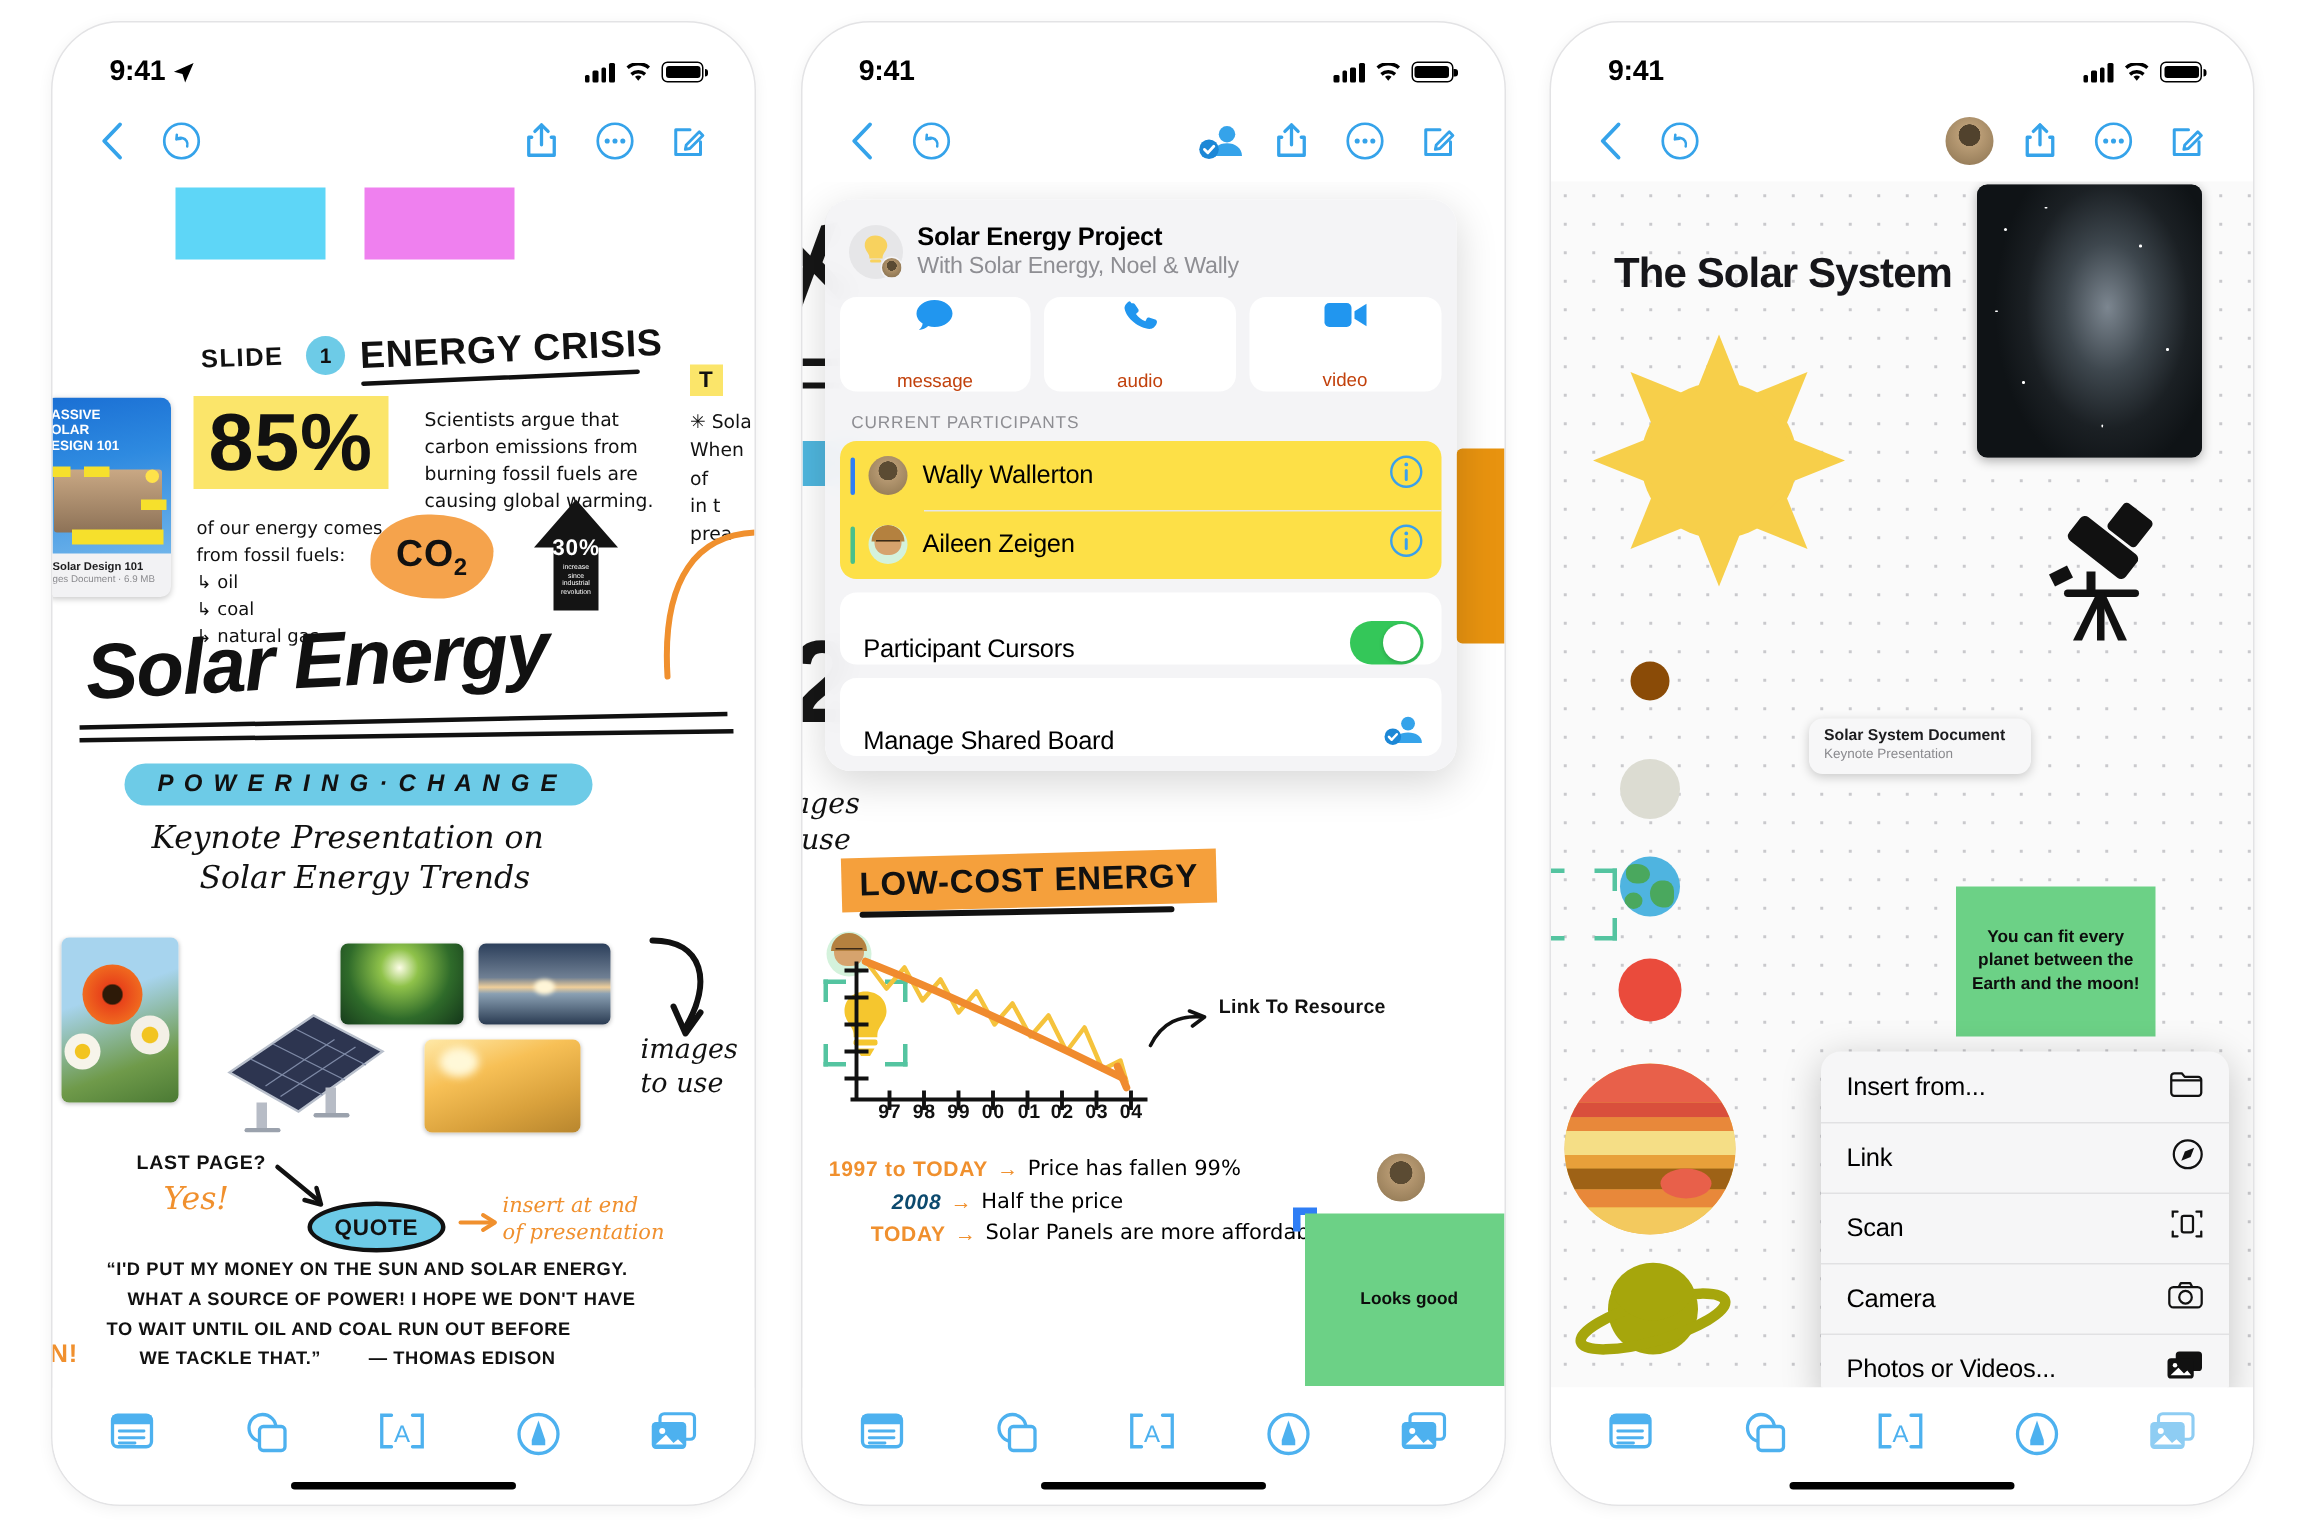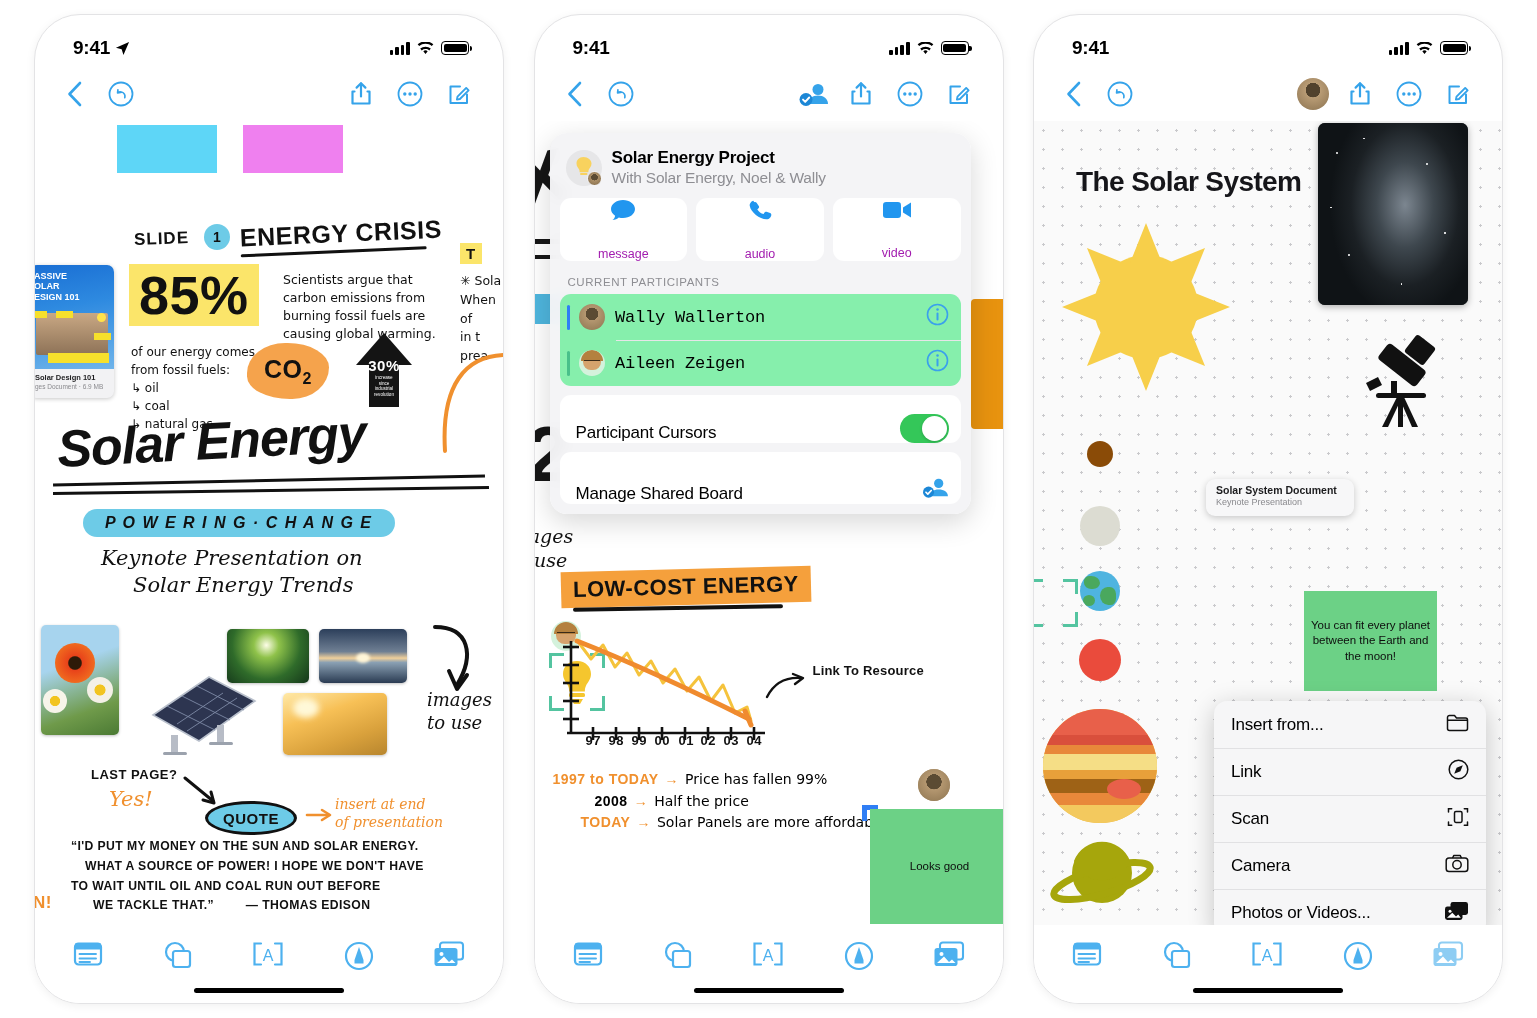--- a/index.html
+++ b/index.html
@@ -77,23 +77,23 @@
   .photo { position:absolute; border-radius:5px; overflow:hidden; box-shadow:0 1px 3px rgba(0,0,0,.25); }
 
   
   .popover { position:absolute; left:15px; right:32px; top:12px; background:rgba(244,244,246,.97); border-radius:17px; box-shadow:0 8px 28px rgba(0,0,0,.16); padding:10px; backdrop-filter:blur(8px); z-index:30; }
   .pop-head { display:flex; align-items:center; gap:10px; padding:5px 6px 11px 6px; }
   .pop-av { width:36px; height:36px; border-radius:50%; position:relative; flex:0 0 auto; background:#e6e6e8; }
   .pop-title { font-size:17px; font-weight:700; color:#000; letter-spacing:-.2px;}
   .pop-sub { font-size:15.5px; color:#8e8e93; letter-spacing:-.2px; margin-top:1px;}
   .quick-row { display:flex; gap:9px; }
   .quick { flex:1; background:#fff; border-radius:11px; height:63px; display:flex; flex-direction:column; align-items:center; justify-content:center; gap:4px; cursor:pointer;}
-  .quick span { font-size:12.5px; color:#a21caf;margin-top:21px; }
+  .quick span { font-size:12.5px; color:#c2410c;margin-top:21px; }
   .sec-label { font-size:11.5px; letter-spacing:.55px; color:#8e8e93; padding:15px 8px 6px; }
-  .list-card { background:#86efac; border-radius:11px; overflow:hidden;font-family:Liberation Mono, monospace; }
+  .list-card { background:#fde047; border-radius:11px; overflow:hidden; }
   .prow { display:flex; align-items:center; height:46px; padding-right:12px; position:relative; cursor:pointer;}
   .prow + .prow::before { content:""; position:absolute; left:56px; right:0; top:0; height:1px; background:#e6e6e8;}
   .pbar { width:3.5px; height:25px; border-radius:2px; margin:0 9px 0 7px; }
   .pav { width:26px; height:26px; border-radius:50%; overflow:hidden; flex:0 0 auto; }
   .pname { flex:1; font-size:17px; color:#000; margin-left:10px; letter-spacing:-.2px;}
   .info-ico { color:#3aa0ec; }
   .row-card { background:#fff; border-radius:11px; height:48px; display:flex; align-items:flex-end; padding:0 12px 0 16px; margin-top:9px; cursor:pointer;}
   .row-card .lbl { flex:1; font-size:17px; color:#000; letter-spacing:-.2px;}
   .switch { width:49px; height:29px; border-radius:15px; background:#34c759; position:relative;}
   .switch b { position:absolute; right:2px; top:2px; width:25px; height:25px; border-radius:50%; background:#fff; box-shadow:0 1px 3px rgba(0,0,0,.2);}
@@ -101,21 +101,21 @@
   
   .board-title { position:absolute; font-size:28px; font-weight:700; color:#16161a; letter-spacing:-.6px; }
   .galaxy { position:absolute; border-radius:7px; overflow:hidden; box-shadow:0 2px 7px rgba(0,0,0,.3); background:#1d2124;}
   .kcard { position:absolute; width:148px; background:#f7f7f8; border-radius:9px; overflow:hidden; box-shadow:0 2px 7px rgba(0,0,0,.2); }
   .kcard .art { height:70px; position:relative; }
   .kcard .art span { position:absolute; left:11px; top:50%; transform:translateY(-50%); font-size:11px; font-weight:800; color:#0d0d0d; letter-spacing:-.1px;}
   .kcard .mt { padding:5px 10px 9px; }
   .kcard .mt .t { font-size:10.5px; font-weight:700; color:#1c1c1e; }
   .kcard .mt .s { font-size:9px; color:#8a8a8e; margin-top:1px;}
   .note-green { position:absolute; background:#6cd186; display:flex; align-items:center; justify-content:center; text-align:center; }
-  .note-green p { font-size:11.5px; font-weight:400; color:#0d0d0d; line-height:1.35; padding:0 6px;}
+  .note-green p { font-size:11.5px; font-weight:700; color:#0d0d0d; line-height:1.35; padding:0 6px;}
   .ctxmenu { position:absolute; width:272px; background:#f6f6f7; border-radius:13px; overflow:hidden; box-shadow:0 6px 26px rgba(0,0,0,.22); z-index:30;}
   .ctxitem { height:47px; display:flex; align-items:center; padding:0 17px; cursor:pointer; position:relative;}
   .ctxitem + .ctxitem::before{content:"";position:absolute;left:0;right:0;top:0;height:1px;background:#e1e1e3;}
   .ctxitem .lab { flex:1; font-size:17px; color:#000; letter-spacing:-.2px;}
   .selmark { position:absolute; width:44px; height:44px; }
   .selmark i { position:absolute; width:15px; height:15px; border:3.5px solid #54c4a0; }
   .selmark i.tl{left:0;top:0;border-right:0;border-bottom:0;}
   .selmark i.tr{right:0;top:0;border-left:0;border-bottom:0;}
   .selmark i.bl{left:0;bottom:0;border-right:0;border-top:0;}
   .selmark i.br{right:0;bottom:0;border-left:0;border-top:0;}
@@ -554,21 +554,21 @@
         <span>Link To Resource</span>
       </div>
 
       <div style="position:absolute;left:18px;top:648px;font-size:14px;line-height:1.55;">
         <div style="display:flex;gap:6px;">
           <span class="marker" style="color:#f0902e;">1997 to TODAY</span>
           <span class="marker" style="color:#f0902e;">→</span>
           <span class="ink">Price has fallen 99%</span>
         </div>
         <div style="display:flex;gap:6px;margin-left:42px;">
-          <span class="marker" style="color:#000000;">2008</span>
+          <span class="marker" style="color:#0c4a6e;font-style:italic;">2008</span>
           <span class="marker" style="color:#f0902e;">→</span>
           <span class="ink">Half the price</span>
         </div>
         <div style="display:flex;gap:6px;margin-left:28px;">
           <span class="marker" style="color:#f0902e;">TODAY</span>
           <span class="marker" style="color:#f0902e;">→</span>
           <span class="ink">Solar Panels are more affordable</span>
         </div>
       </div>
 

